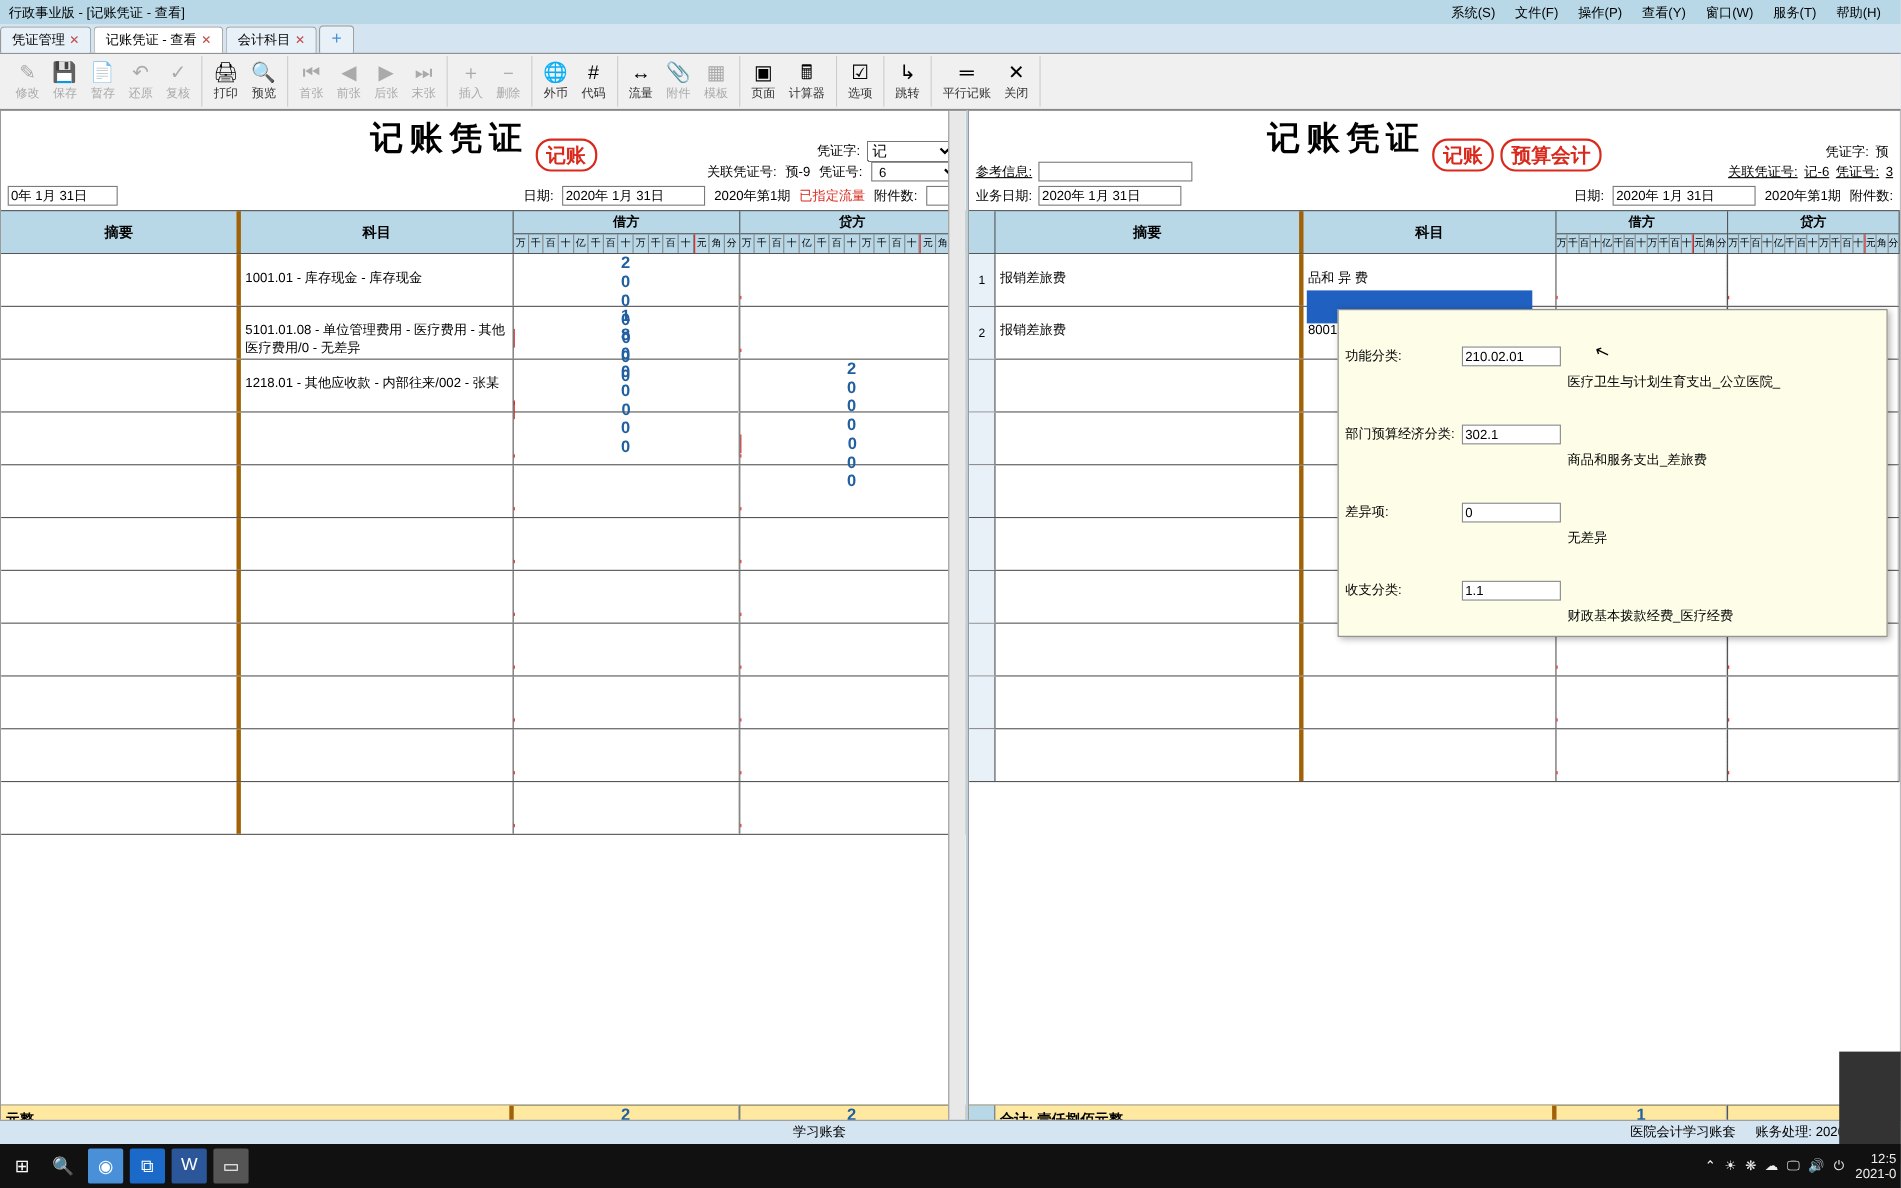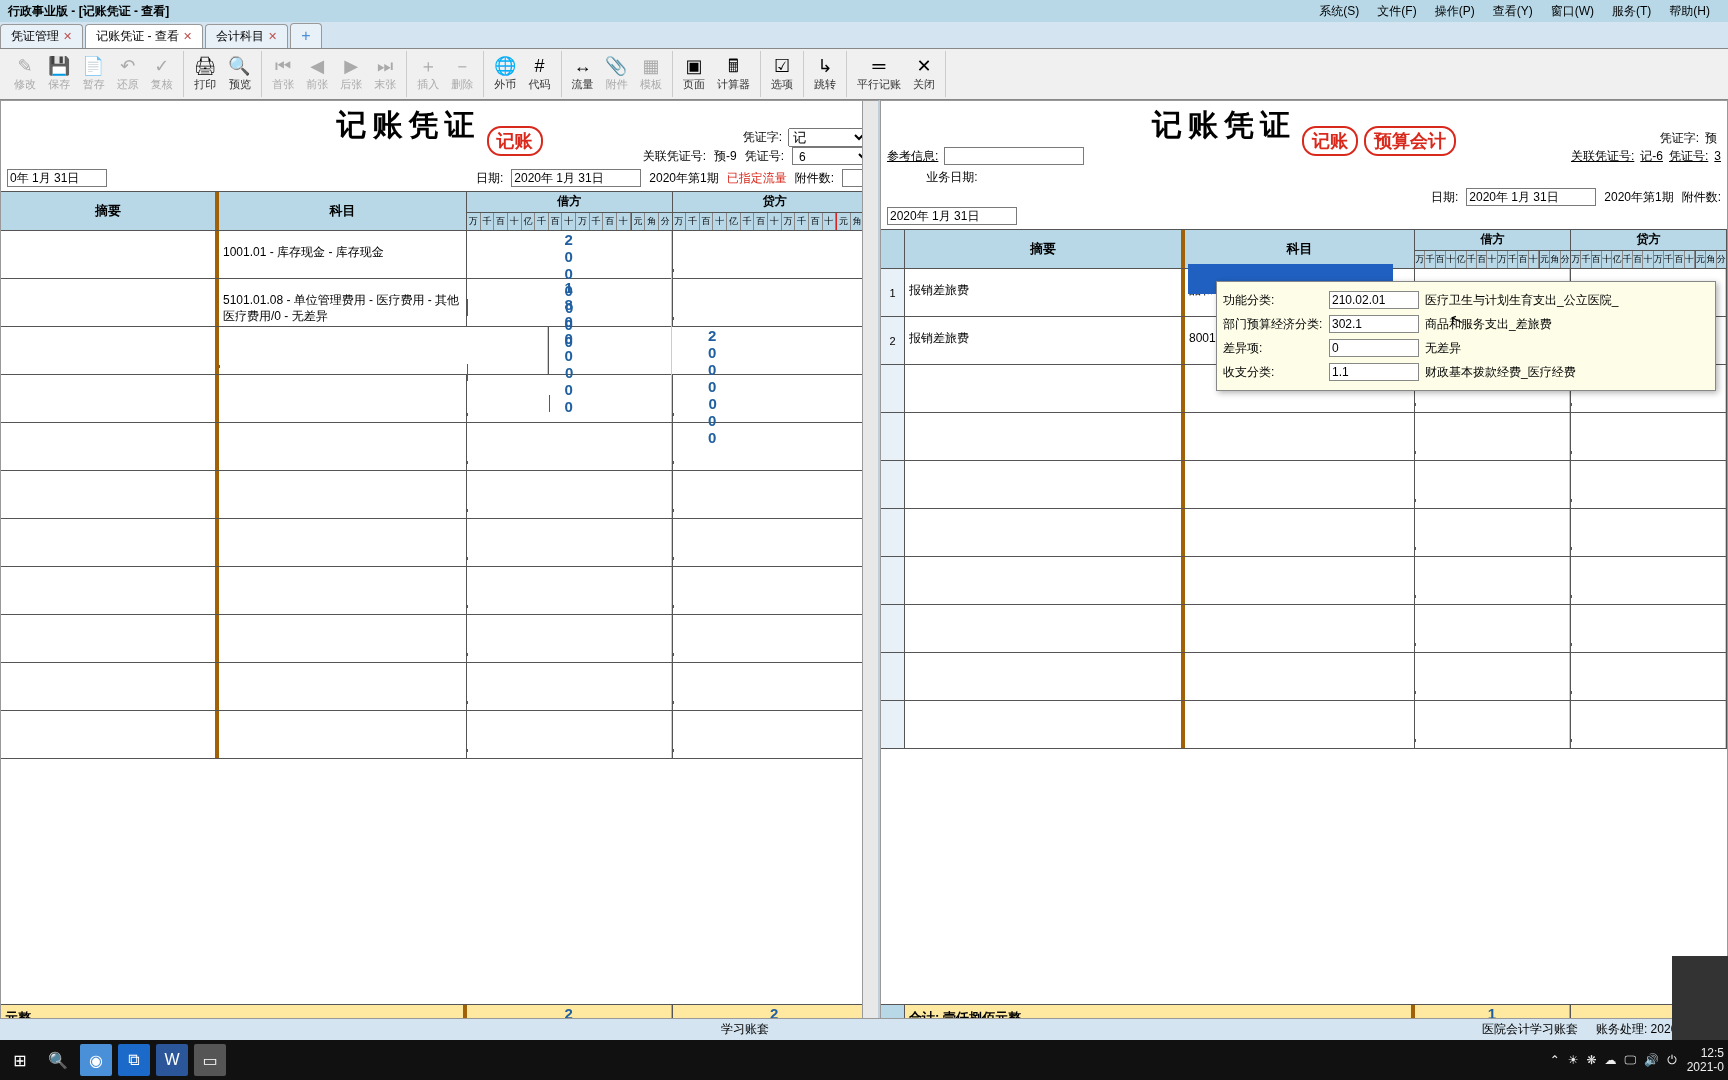--- a/index.html
+++ b/index.html
@@ -1,19 +1,19 @@
 <!DOCTYPE html>
 <html><head>
 <meta charset="utf-8">
 <style>
 * { margin: 0; padding: 0; box-sizing: border-box; font-family: "SimSun", "Microsoft YaHei", sans-serif; }
 body { background: #d4e4f0; width: 1728px; height: 1080px; overflow: hidden; font-size: 12px; }
 
 .title-bar { background: #b8d8e8; height: 22px; display: flex; align-items: center; padding: 0 8px; justify-content: space-between; }
-.title-bar .title { font-weight: bold; }
+.title-bar .title { font-weight: normal; }
 .menu-bar { display: flex; gap: 18px; padding-right: 10px; }
 .menu-bar span { cursor: pointer; }
 
 .tabs { background: #d4e4f0; height: 26px; display: flex; align-items: flex-end; }
 .tab { background: #e8f0f8; border: 1px solid #999; border-bottom: none; padding: 3px 10px; margin-right: 2px; display: flex; align-items: center; gap: 4px; border-radius: 4px 4px 0 0; font-size: 12px; }
 .tab.active { background: #fff; }
 .tab .close { color: #c0504d; font-size: 11px; }
 .tab .plus { color: #4a90d9; font-size: 16px; }
 
 .toolbar { background: #f0f0f0; border-top: 1px solid #888; border-bottom: 1px solid #888; height: 52px; display: flex; align-items: center; padding: 2px 4px; }
@@ -72,21 +72,21 @@
 
 .taskbar { position: absolute; bottom: 0; left: 0; right: 0; height: 40px; background: #111; display: flex; align-items: center; padding: 0 4px; justify-content: space-between; }
 .taskbar .left { display: flex; gap: 6px; align-items: center; }
 .taskbar .tbicon { width: 32px; height: 32px; display: flex; align-items: center; justify-content: center; color: #fff; font-size: 16px; border-radius: 2px; }
 .taskbar .right { display: flex; gap: 10px; align-items: center; color: #eee; font-size: 12px; }
 
 .popup { position: absolute; top: 281px; left: 1216px; width: 500px; background: #fdfde8; border: 1px solid #888; box-shadow: 2px 2px 6px rgba(0,0,0,.3); padding: 6px; z-index: 100; }
 .popup-row { display: flex; align-items: center; gap: 6px; padding: 3px 0; font-size: 12px; }
 .popup-row label { width: 100px; }
 .popup-row input { width: 90px; border: 1px solid #888; font-size: 12px; padding: 1px 2px; height:18px; }
-.popup-row .desc { flex: 1; white-space: nowrap; }
+.popup-row .desc { flex: 1; white-space: nowrap; margin-top: 48px; }
 .highlight-row { position:absolute; top:264px; left:1188px; background:#2060c0; color:#fff; font-size:11px; padding:2px 4px; width:205px; height:30px; z-index:90; line-height:1.2;}
 
 .cursor { position:absolute; top:310px; left:1450px; font-size:16px; z-index:200; color:#000; transform:rotate(-20deg);}
 
 .scroll-hint { position:absolute; right:0; top:0; bottom:0; width:16px; background:#e8e8e8; border-left:1px solid #999;}
 .hscroll { position:absolute; left:24px; right:16px; height:16px; background:#e8e8e8; border-top:1px solid #999; bottom:0;}
 
 .webcam { position:absolute; right:0; bottom:40px; width:56px; height:84px; background:#333; z-index:300; }
 </style>
 </head>
@@ -388,20 +388,21 @@
             <div class="digit-col"></div>
             <div class="digit-col"></div>
             <div class="digit-col"></div>
             <div class="digit-col red"></div>
             <div class="digit-col"></div>
             <div class="digit-col"></div>
           </div>
         </div>
         <div class="grid-row">
           <div class="col-summary" style="width: 218px;"></div>
+          <div class="col-subject" style="width: 248px;">1218.01 - 其他应收款 - 内部往来/002 - 张某</div>
           <div class="col-amount col-debit">
             <div class="digit-col"></div>
             <div class="digit-col"></div>
             <div class="digit-col"></div>
             <div class="digit-col"></div>
             <div class="digit-col"></div>
             <div class="digit-col"></div>
             <div class="digit-col"></div>
             <div class="digit-col"></div>
             <div class="digit-col"></div>
@@ -793,21 +794,21 @@
           <input style="width: 140px;">
         </div>
         <div style="display:flex; gap:6px; align-items:center;">
           <label>关联凭证号:</label>
           <span>记-6</span>
           <label>凭证号:</label>
           <span>3</span>
         </div>
       </div>
       <div class="voucher-meta" style="justify-content:space-between;">
-        <div style="display:flex; gap:21px; align-items:center;flex-direction:column;">
+        <div style="display:flex; gap:6px; align-items:center;">
           <label>业务日期:</label>
           <input class="dinput" value="2020年 1月 31日" style="">
         </div>
         <div style="display:flex; gap:8px; align-items:center;">
           <label>日期:</label>
           <input class="dinput" value="2020年 1月 31日" style="">
           <span>2020年第1期</span>
           <label>附件数:</label>
         </div>
       </div>

